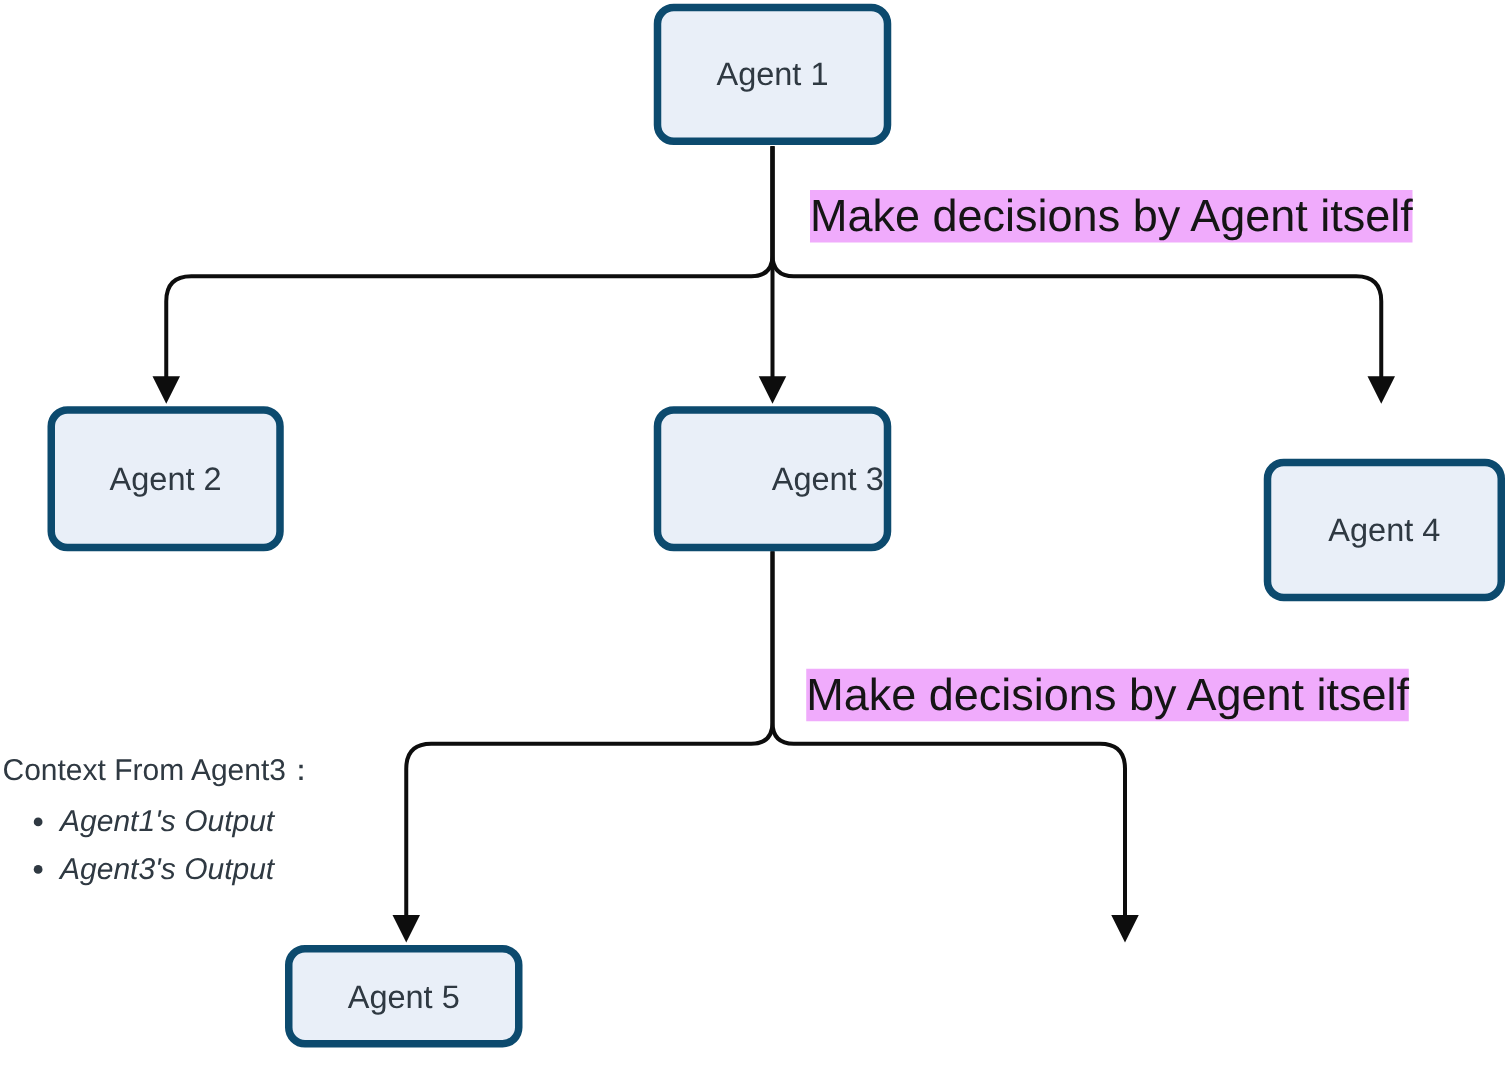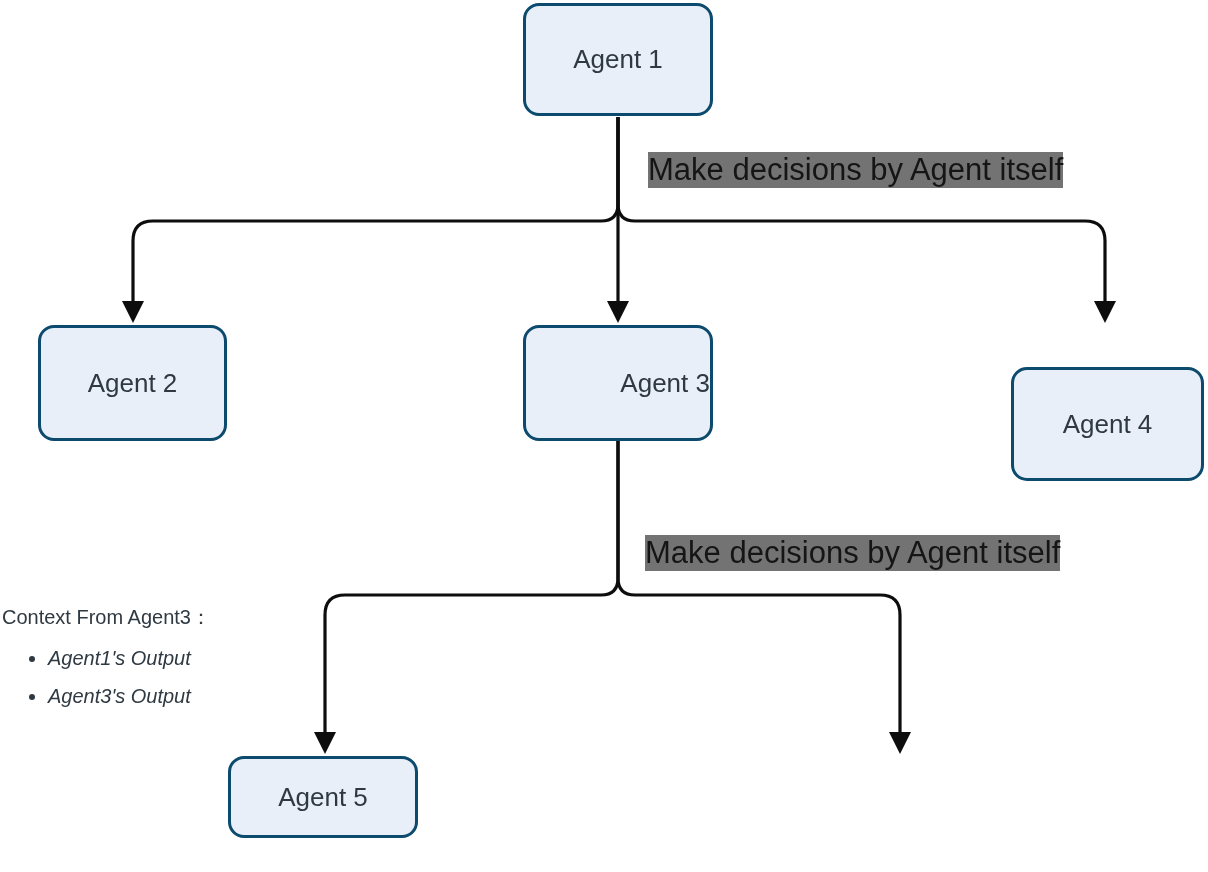--- a/index.html
+++ b/index.html
@@ -20,49 +20,49 @@
   .edge-path {
     fill: none;
     stroke: #0d0d0d;
     stroke-width: 3.2;
   }
   .arrowhead { fill: #0d0d0d; stroke: none; }
   .node {
     position: absolute;
     box-sizing: border-box;
     background: #e9eff8;
-    border: 3px solid #0c4a6e;
+    border: 6px solid #0c4a6e;
     border-radius: 16px;
     display: flex;
     align-items: center;
     justify-content: center;
     font-size: 26px;
     color: #2f3942;
     z-index: 2;
   }
   .node-agent1 { left: 523px; top: 3px;   width: 190px; height: 113px; }
   .node-agent2 { left: 38px;  top: 325px; width: 189px; height: 116px; }
   .node-agent3 { left: 523px; top: 325px; width: 190px; height: 116px; justify-content: flex-end; }
   .node-agent4 { left: 1011px;top: 325px; width: 193px; height: 114px; margin-top: 42px; }
   .node-agent5 { left: 228px; top: 756px; width: 190px; height: 82px; }
   .node-agent6 { left: 808px; top: 756px; width: 189px; height: 114px; }
   .edge-label {
     position: absolute;
-    font-size: 31px;
+    font-size: 36px;
     color: #151515;
     white-space: nowrap;
     z-index: 1;
-    background: #737373;
+    background: #f0abfc;
   }
   .edge-label-top    { left: 648px; top: 152px; }
   .edge-label-bottom { left: 645px; top: 535px; }
   .note {
     position: absolute;
     left: 2px; top: 601px;
-    font-size: 20px;
+    font-size: 24px;
     color: #2f3942;
     z-index: 1;
   }
   .note-title { line-height: 32px; }
   .note-list {
     margin: 6px 0 0 0;
     padding-left: 46px;
     list-style-type: disc;
   }
   .note-list li { line-height: 38px; font-style: italic; }

